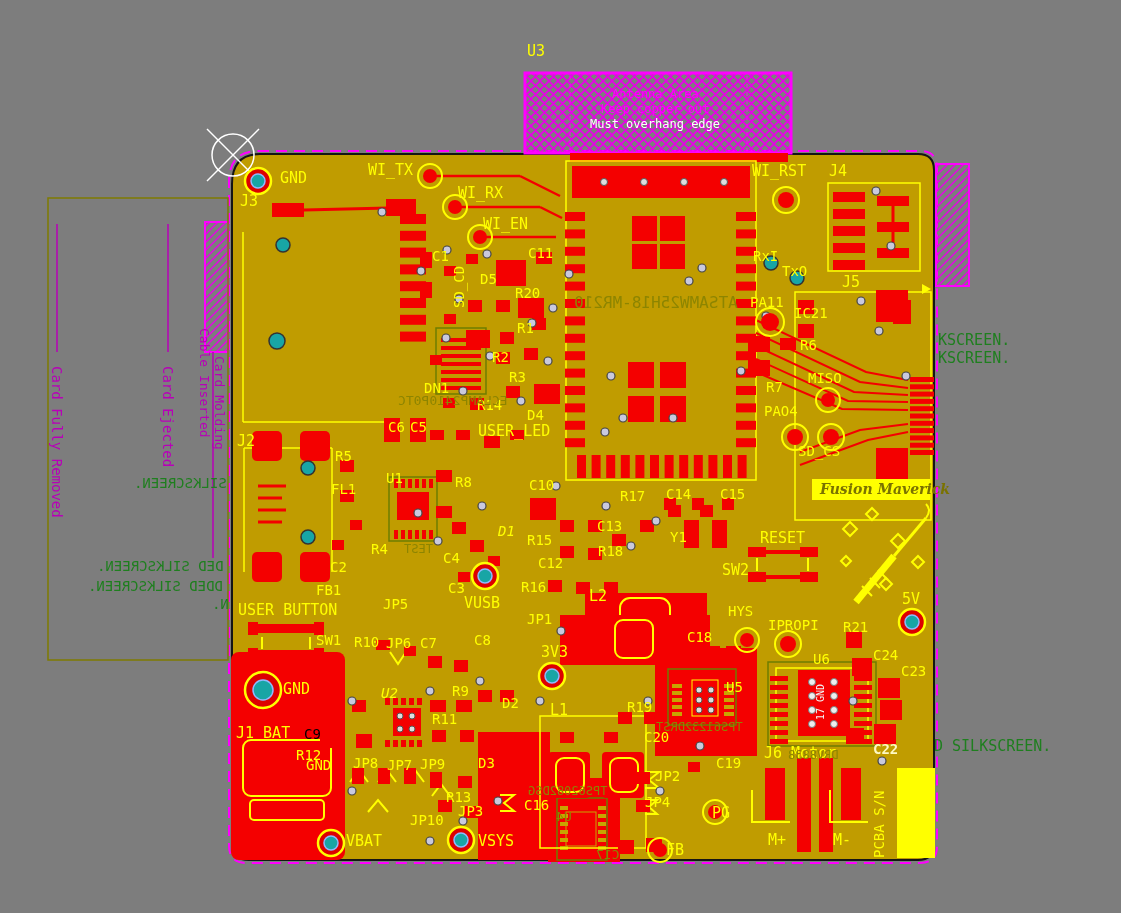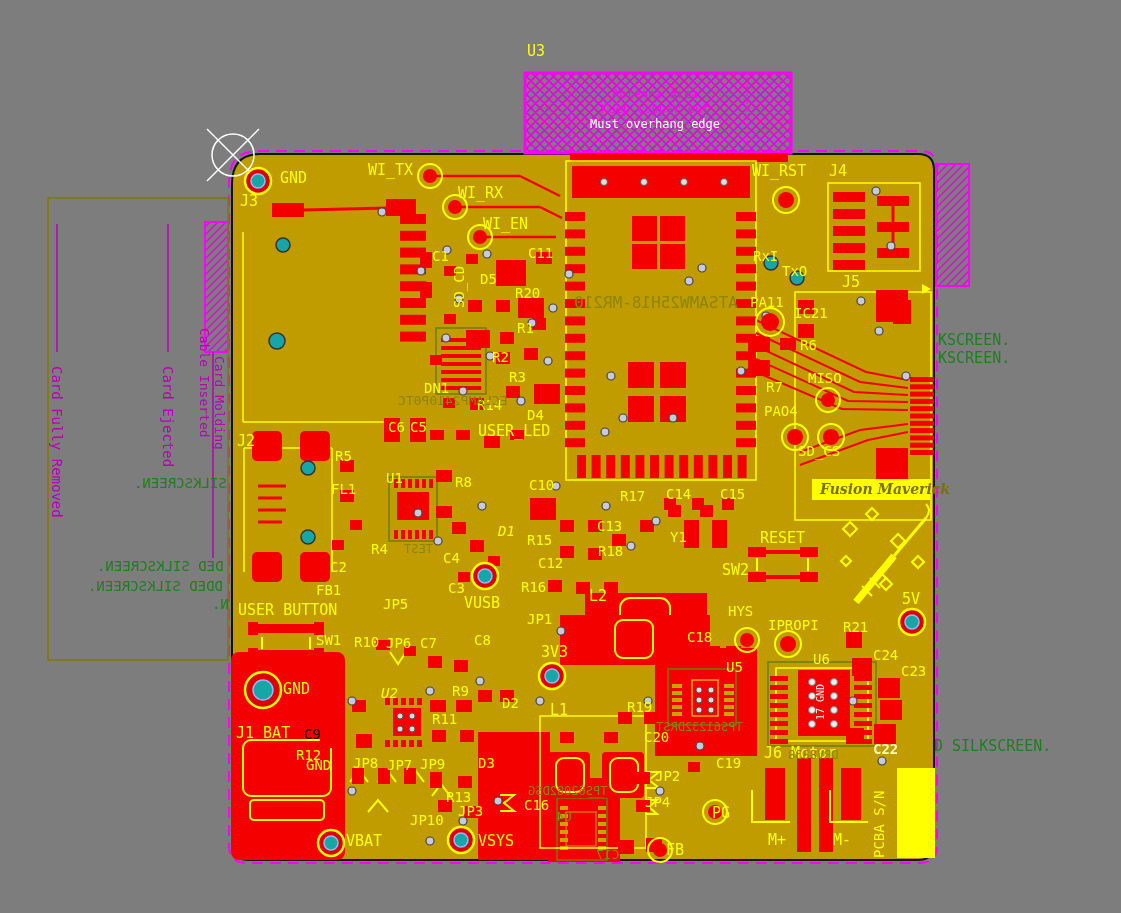--- a/index.html
+++ b/index.html
@@ -611,21 +611,21 @@
       <div class="lab" style="left: 541px; top: 645px; font-size: 15px; color: rgb(255, 255, 0);">3V3</div>
       <div class="lab" style="left: 550px; top: 703px; font-size: 15px; color: rgb(255, 255, 0);">L1</div>
       <div class="lab" style="left: 627px; top: 700px; font-size: 14px; color: rgb(255, 255, 0);">R19</div>
       <div class="lab" style="left: 644px; top: 730px; font-size: 14px; color: rgb(255, 255, 0);">C20</div>
       <div class="lab" style="left: 655px; top: 769px; font-size: 14px; color: rgb(255, 255, 0);">JP2</div>
       <div class="lab" style="left: 716px; top: 756px; font-size: 14px; color: rgb(255, 255, 0);">C19</div>
       <div class="lab" style="left: 645px; top: 795px; font-size: 14px; color: rgb(255, 255, 0);">JP4</div>
       <div class="lab" style="left: 712px; top: 806px; font-size: 15px; color: rgb(255, 255, 0);">PG</div>
       <div class="lab" style="left: 666px; top: 843px; font-size: 15px; color: rgb(255, 255, 0);">FB</div>
       <div class="lab" style="left: 687px; top: 630px; font-size: 14px; color: rgb(255, 255, 0);">C18</div>
-      <div class="lab" style="left: 726px; top: 660px; font-size: 14px; color: rgb(255, 255, 0);">U5</div>
+      <div class="lab" style="left: 726px; top: 680px; font-size: 14px; color: rgb(255, 255, 0);">U5</div>
       <div class="lab mir" style="left: 656px; top: 721px; font-size: 12px; color: rgb(141, 133, 0);">TPS61232DRST</div>
       <div class="lab" style="left: 728px; top: 604px; font-size: 14px; color: rgb(255, 255, 0);">HYS</div>
       <div class="lab" style="left: 768px; top: 618px; font-size: 14px; color: rgb(255, 255, 0);">IPROPI</div>
       <div class="lab" style="left: 843px; top: 620px; font-size: 14px; color: rgb(255, 255, 0);">R21</div>
       <div class="lab" style="left: 902px; top: 592px; font-size: 15px; color: rgb(255, 255, 0);">5V</div>
       <div class="lab" style="left: 873px; top: 648px; font-size: 14px; color: rgb(255, 255, 0);">C24</div>
       <div class="lab" style="left: 901px; top: 664px; font-size: 14px; color: rgb(255, 255, 0);">C23</div>
       <div class="lab" style="left: 813px; top: 652px; font-size: 14px; color: rgb(255, 255, 0);">U6</div>
       <div class="lab rm90" style="left: 816px; top: 720px; font-size: 10px; color: rgb(242, 242, 242);">17 GND</div>
       <div class="lab" style="left: 873px; top: 742px; font-size: 14px; color: #fef9c3; font-weight: bold;">C22</div>

